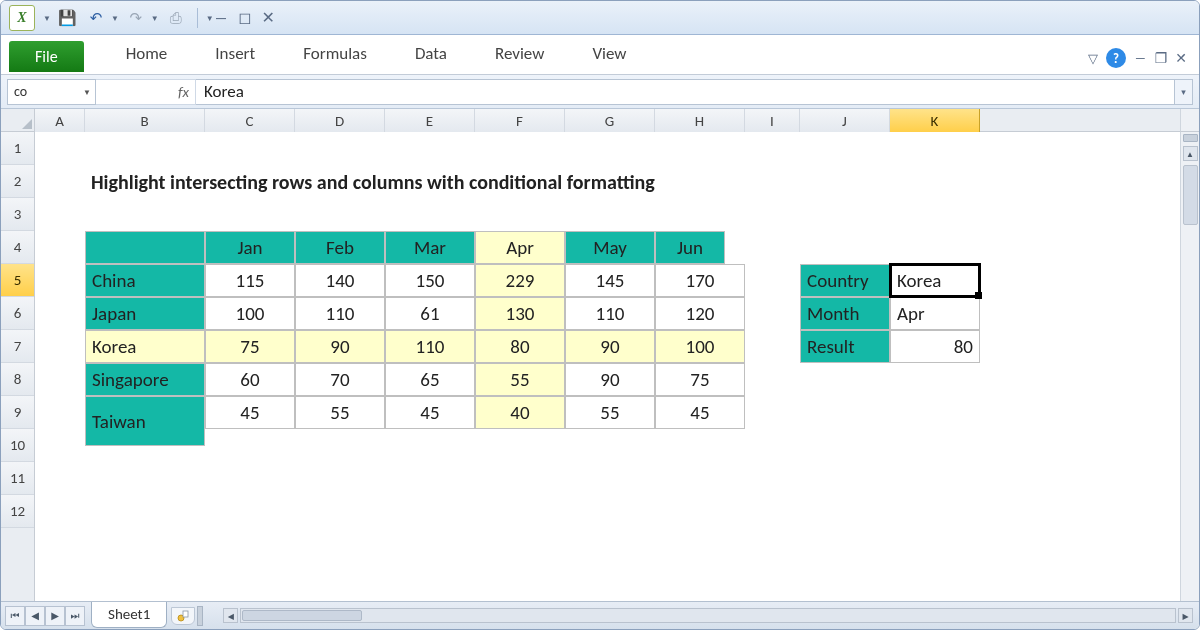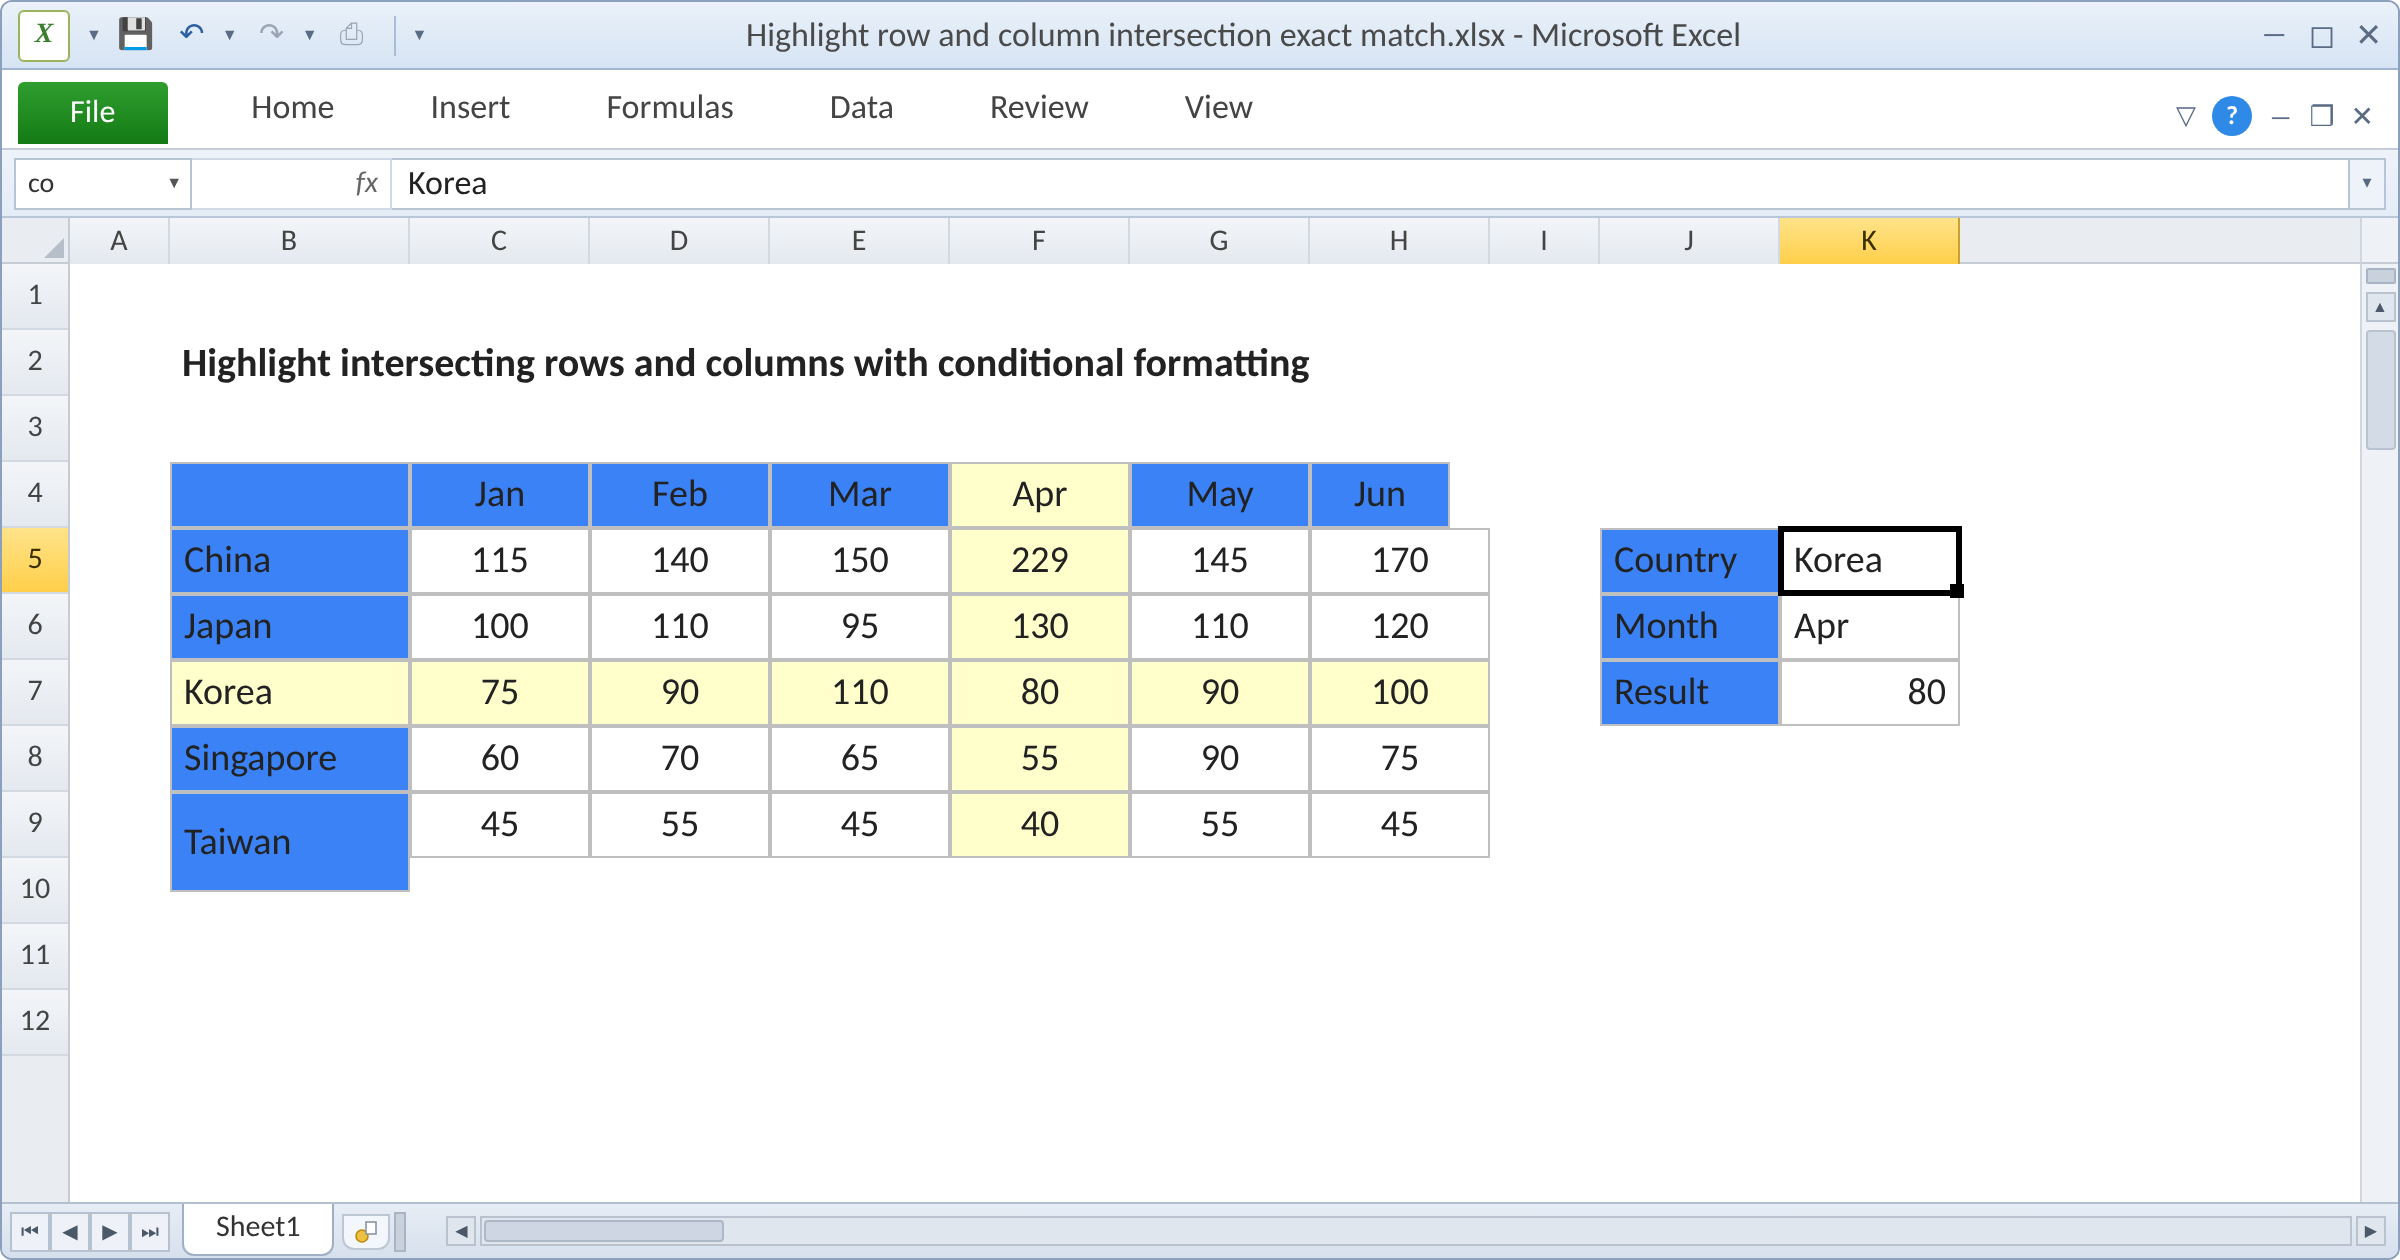--- a/index.html
+++ b/index.html
@@ -222,21 +222,21 @@
   .cell {
     position: absolute;
     font-family: Calibri, Arial, sans-serif;
     font-size: 19px;
     color: #222;
     display: flex;
     align-items: center;
     padding: 0 6px;
   }
   .tbl-border { border: 1px solid #bfbfbf; }
-  .tbl-hdr { background: #3b82f6; }
+  .tbl-hdr { background: #14b8a6; }
   .hl { background: #ffffcc; }
   .center { justify-content: center; }
   .right { justify-content: flex-end; }
   .bold { font-weight: bold; }
   .active-cell {
     outline: 3px solid #000;
     outline-offset: -2px;
     z-index: 5;
   }
   .active-cell::after {
@@ -314,21 +314,20 @@
     <span class="drop">▼</span>
     <span class="icon-box" style="color:#2e5fa3">💾</span>
     <span class="icon-box" style="color:#2e5fa3">↶</span>
     <span class="drop">▼</span>
     <span class="icon-box" style="color:#9aa6b5">↷</span>
     <span class="drop">▼</span>
     <span class="icon-box" style="color:#9aa6b5">⎙</span>
     <div class="qat-sep"></div>
     <span class="drop">▼</span>
   </div>
-  <div class="title-text">Highlight row and column intersection exact match.xlsx - Microsoft Excel</div>
   <div class="win-controls">
     <span>―</span>
     <span>◻</span>
     <span>✕</span>
   </div>
 </div>
 
 <div class="ribbon">
   <div class="file-tab">File</div>
   <div class="tab">Home</div>
@@ -405,21 +404,21 @@
         <div class="cell tbl-border tbl-hdr" style="left: 50px; top: 132px; width: 120px; height: 33px;">China</div>
         <div class="cell tbl-border center" style="left: 170px; top: 132px; width: 90px; height: 33px;">115</div>
         <div class="cell tbl-border center" style="left: 260px; top: 132px; width: 90px; height: 33px;">140</div>
         <div class="cell tbl-border center" style="left: 350px; top: 132px; width: 90px; height: 33px;">150</div>
         <div class="cell tbl-border hl center" style="left: 440px; top: 132px; width: 90px; height: 33px;">229</div>
         <div class="cell tbl-border center" style="left: 530px; top: 132px; width: 90px; height: 33px;">145</div>
         <div class="cell tbl-border center" style="left: 620px; top: 132px; width: 90px; height: 33px;">170</div>
         <div class="cell tbl-border tbl-hdr" style="left: 50px; top: 165px; width: 120px; height: 33px;">Japan</div>
         <div class="cell tbl-border center" style="left: 170px; top: 165px; width: 90px; height: 33px;">100</div>
         <div class="cell tbl-border center" style="left: 260px; top: 165px; width: 90px; height: 33px;">110</div>
-        <div class="cell tbl-border center" style="left: 350px; top: 165px; width: 90px; height: 33px;">95</div>
+        <div class="cell tbl-border center" style="left: 350px; top: 165px; width: 90px; height: 33px;">61</div>
         <div class="cell tbl-border hl center" style="left: 440px; top: 165px; width: 90px; height: 33px;">130</div>
         <div class="cell tbl-border center" style="left: 530px; top: 165px; width: 90px; height: 33px;">110</div>
         <div class="cell tbl-border center" style="left: 620px; top: 165px; width: 90px; height: 33px;">120</div>
         <div class="cell tbl-border hl" style="left: 50px; top: 198px; width: 120px; height: 33px;">Korea</div>
         <div class="cell tbl-border hl center" style="left: 170px; top: 198px; width: 90px; height: 33px;">75</div>
         <div class="cell tbl-border hl center" style="left: 260px; top: 198px; width: 90px; height: 33px;">90</div>
         <div class="cell tbl-border hl center" style="left: 350px; top: 198px; width: 90px; height: 33px;">110</div>
         <div class="cell tbl-border hl center" style="left: 440px; top: 198px; width: 90px; height: 33px;">80</div>
         <div class="cell tbl-border hl center" style="left: 530px; top: 198px; width: 90px; height: 33px;">90</div>
         <div class="cell tbl-border hl center" style="left: 620px; top: 198px; width: 90px; height: 33px;">100</div>

